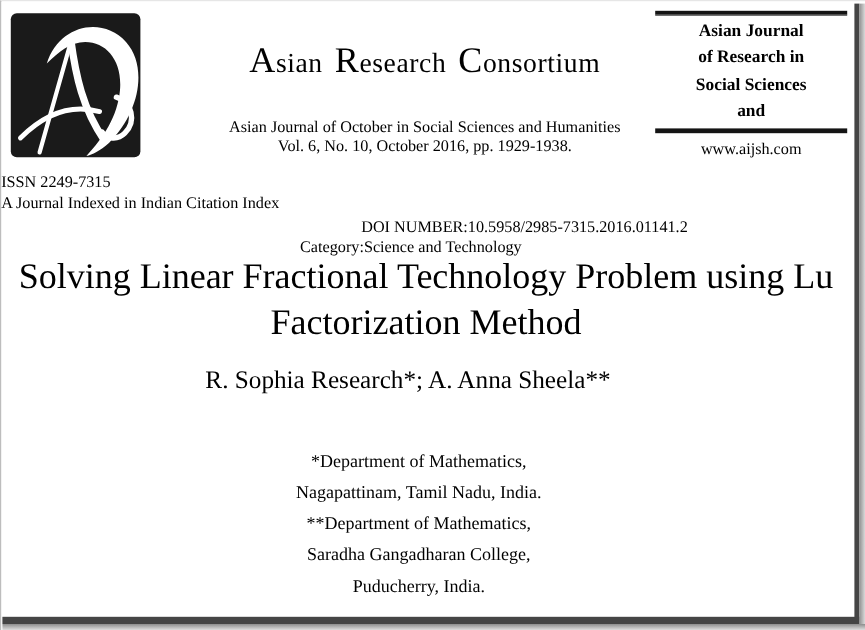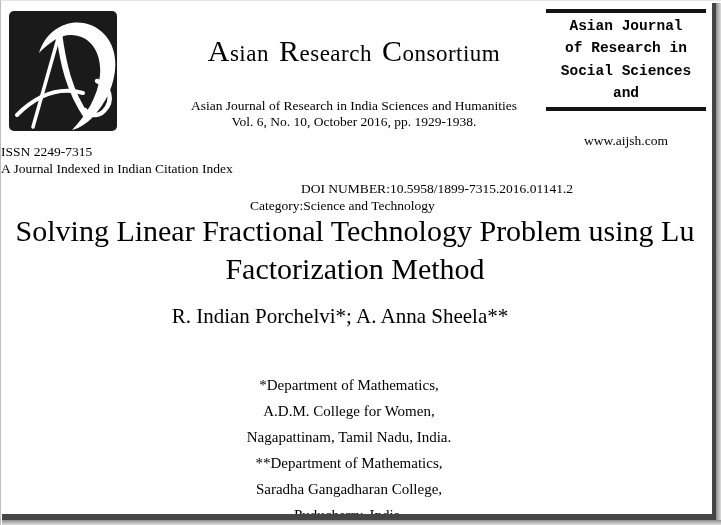--- a/index.html
+++ b/index.html
@@ -78,29 +78,29 @@
   .sidebar {
     position: absolute;
     left: 545px; top: 8px; width: 160px;
   }
   .rule-double {
     height: 2px;
     border-top: 3px solid #141414;
     border-bottom: 1px solid #141414;
   }
   .sidebar-title {
-    font-family: Liberation Mono, monospace;
+    font-family: Liberation Serif, serif;
     font-weight: bold;
     font-size: 14.5px;
     line-height: 22.4px;
     text-align: center;
     padding: 2px 0;
   }
   .sidebar-site {
-    margin-top: 22px;
+    margin-top: 5px;
     text-align: center;
     font-size: 13.5px;
   }
 
   
   .article-title {
     position: absolute;
     left: 0; top: 211px; width: 708px;
     text-align: center;
     font-size: 30px;
@@ -164,54 +164,53 @@
 
         <path d="M 88 70 C 101 74, 105 90, 95 100 C 89 106, 80 105, 76 99" stroke="#ffffff" stroke-width="4.5" stroke-linecap="round" fill="none"></path>
       </svg>
     </div>
 
     <div class="masthead">
       <span class="word"><span class="cap">A</span><span class="rest">sian</span></span><span class="word"><span class="cap">R</span><span class="rest">esearch</span></span><span class="word"><span class="cap">C</span><span class="rest">onsortium</span></span>
     </div>
 
     <div class="journal-lines">
-      <div>Asian Journal of Research in India Sciences and Humanities</div>
+      <div>Asian Journal of October in Social Sciences and Humanities</div>
       <div>Vol. 6, No. 10, October 2016, pp. 1929-1938.</div>
     </div>
 
     <div class="issn-block">
       <div>ISSN 2249-7315</div>
       <div>A Journal Indexed in Indian Citation Index</div>
     </div>
 
-    <div class="doi-line">DOI NUMBER:10.5958/1899-7315.2016.01141.2</div>
+    <div class="doi-line">DOI NUMBER:10.5958/2985-7315.2016.01141.2</div>
     <div class="category-line">Category:Science and Technology</div>
 
     <div class="sidebar">
       <div class="rule-double"></div>
       <div class="sidebar-title">
         <div>Asian Journal</div>
         <div>of Research in</div>
         <div>Social Sciences</div>
         <div>and</div>
       </div>
       <div class="rule-double"></div>
       <div class="sidebar-site">www.aijsh.com</div>
     </div>
 
     <div class="article-title">
       <div>Solving Linear Fractional Technology Problem using Lu</div>
       <div>Factorization Method</div>
     </div>
 
-    <div class="authors">R. Indian Porchelvi*; A. Anna Sheela**</div>
+    <div class="authors">R. Sophia Research*; A. Anna Sheela**</div>
 
     <div class="affiliations">
       <div>*Department of Mathematics,</div>
-      <div>A.D.M. College for Women,</div>
       <div>Nagapattinam, Tamil Nadu, India.</div>
       <div>**Department of Mathematics,</div>
       <div>Saradha Gangadharan College,</div>
       <div>Puducherry, India.</div>
     </div>
 
   </div>
 
   <div class="shadow-right-line"></div>
   <div class="shadow-right-fade"></div>

